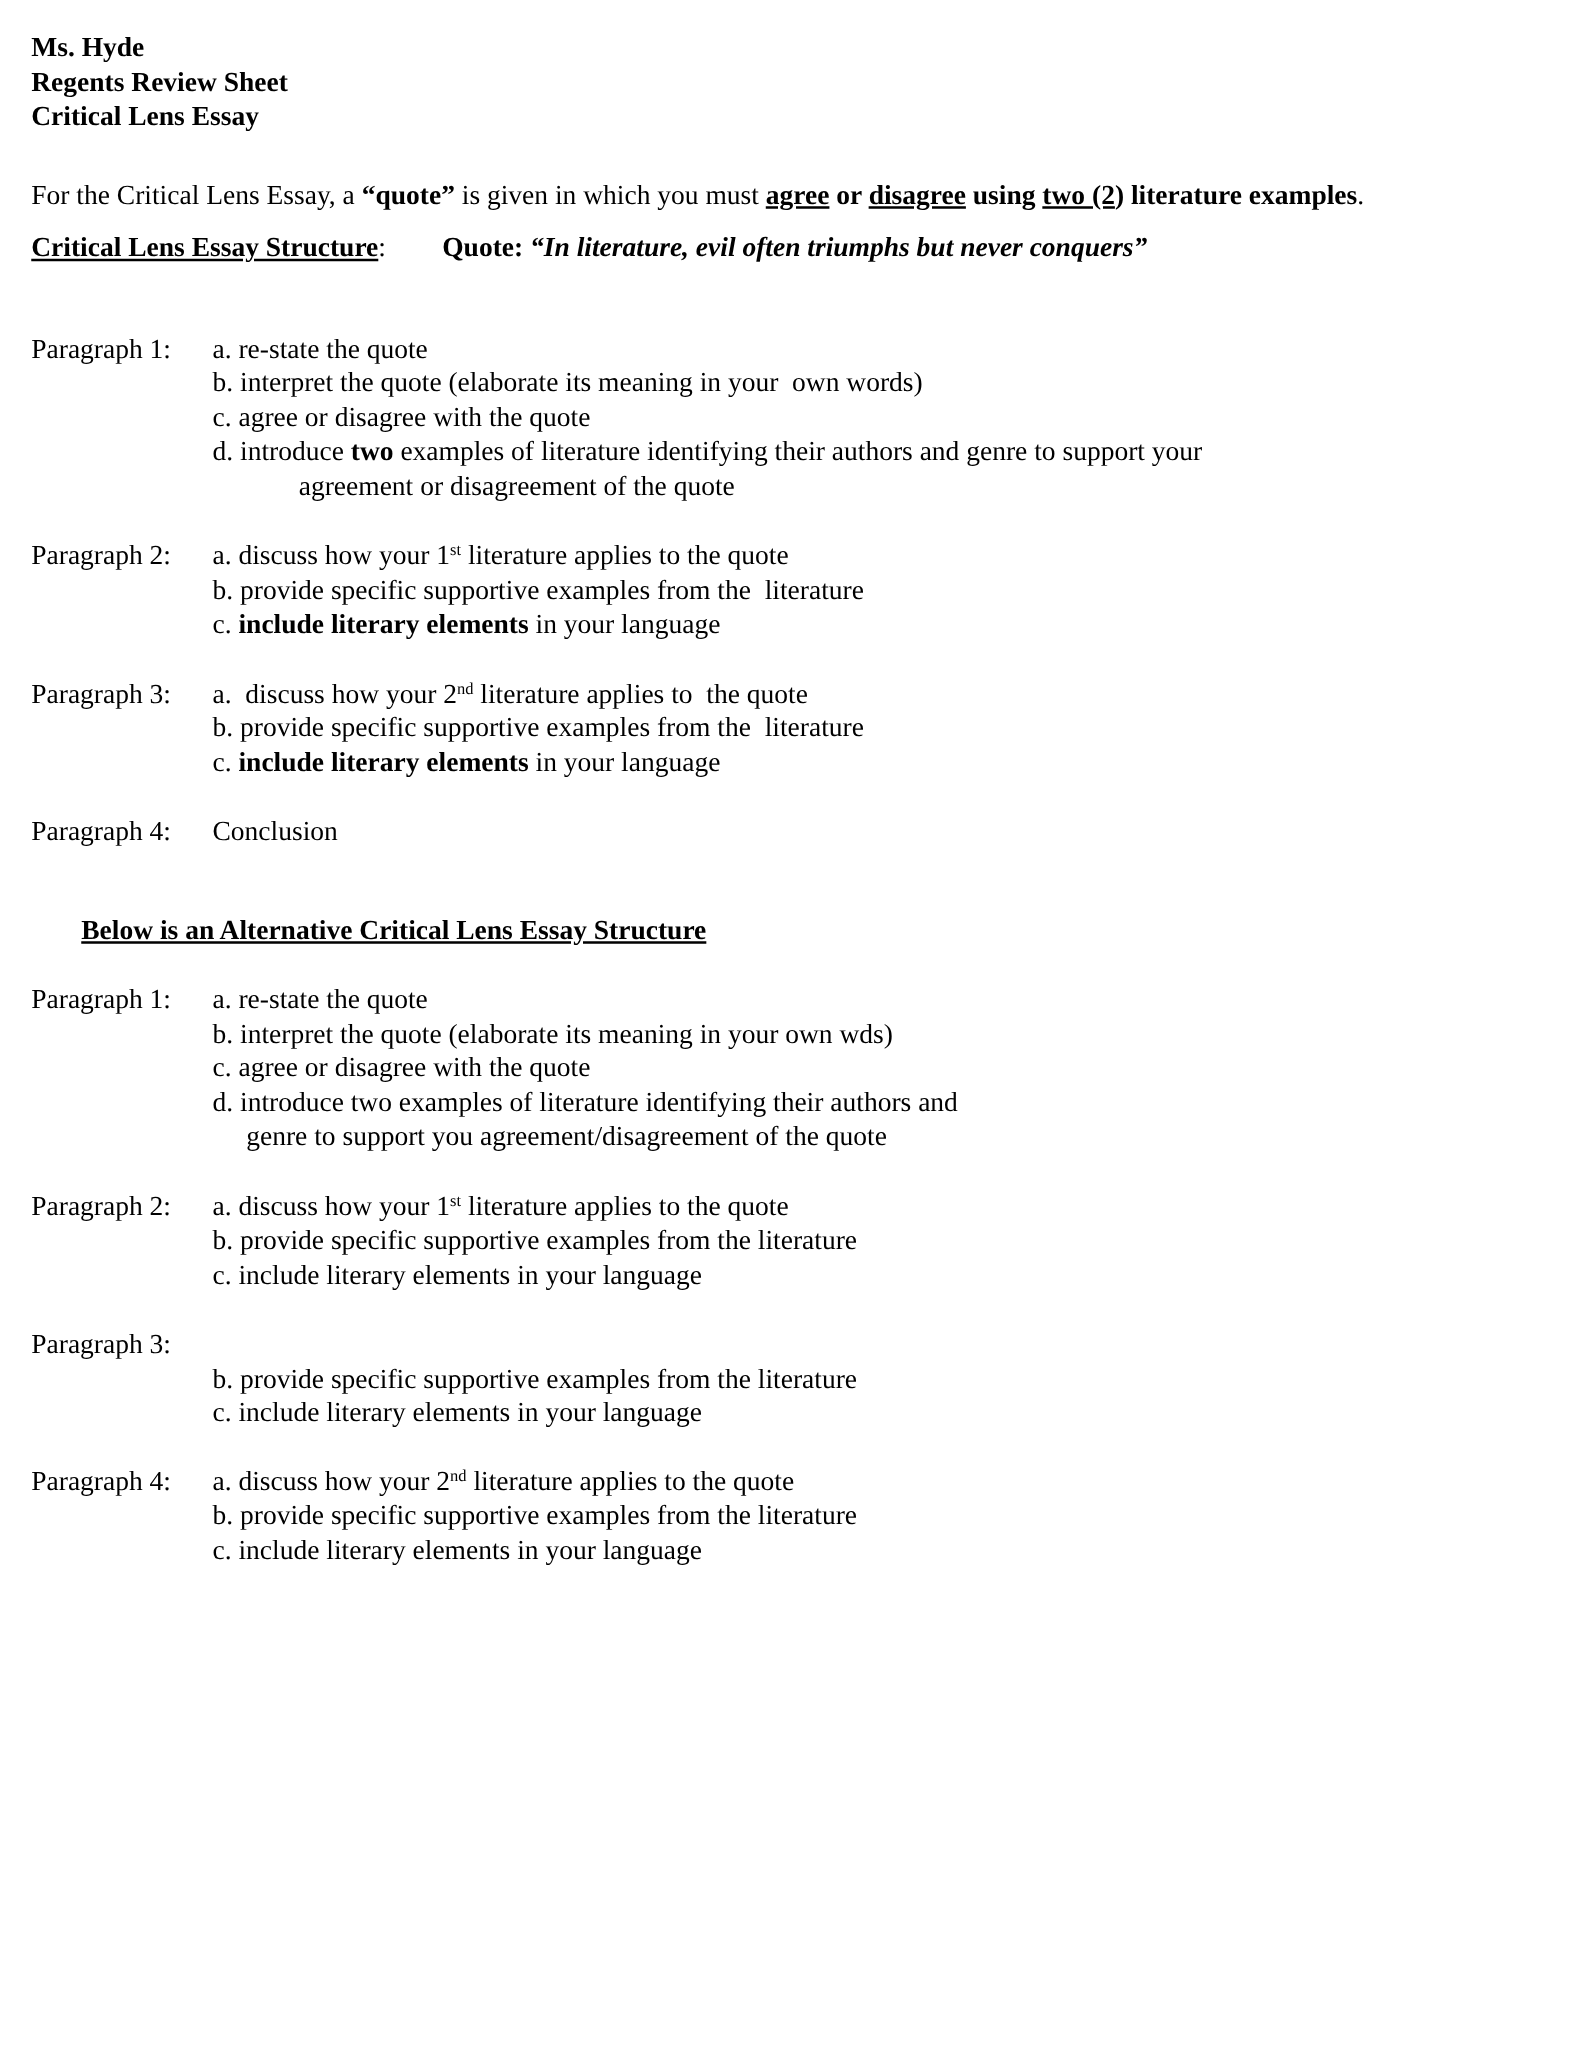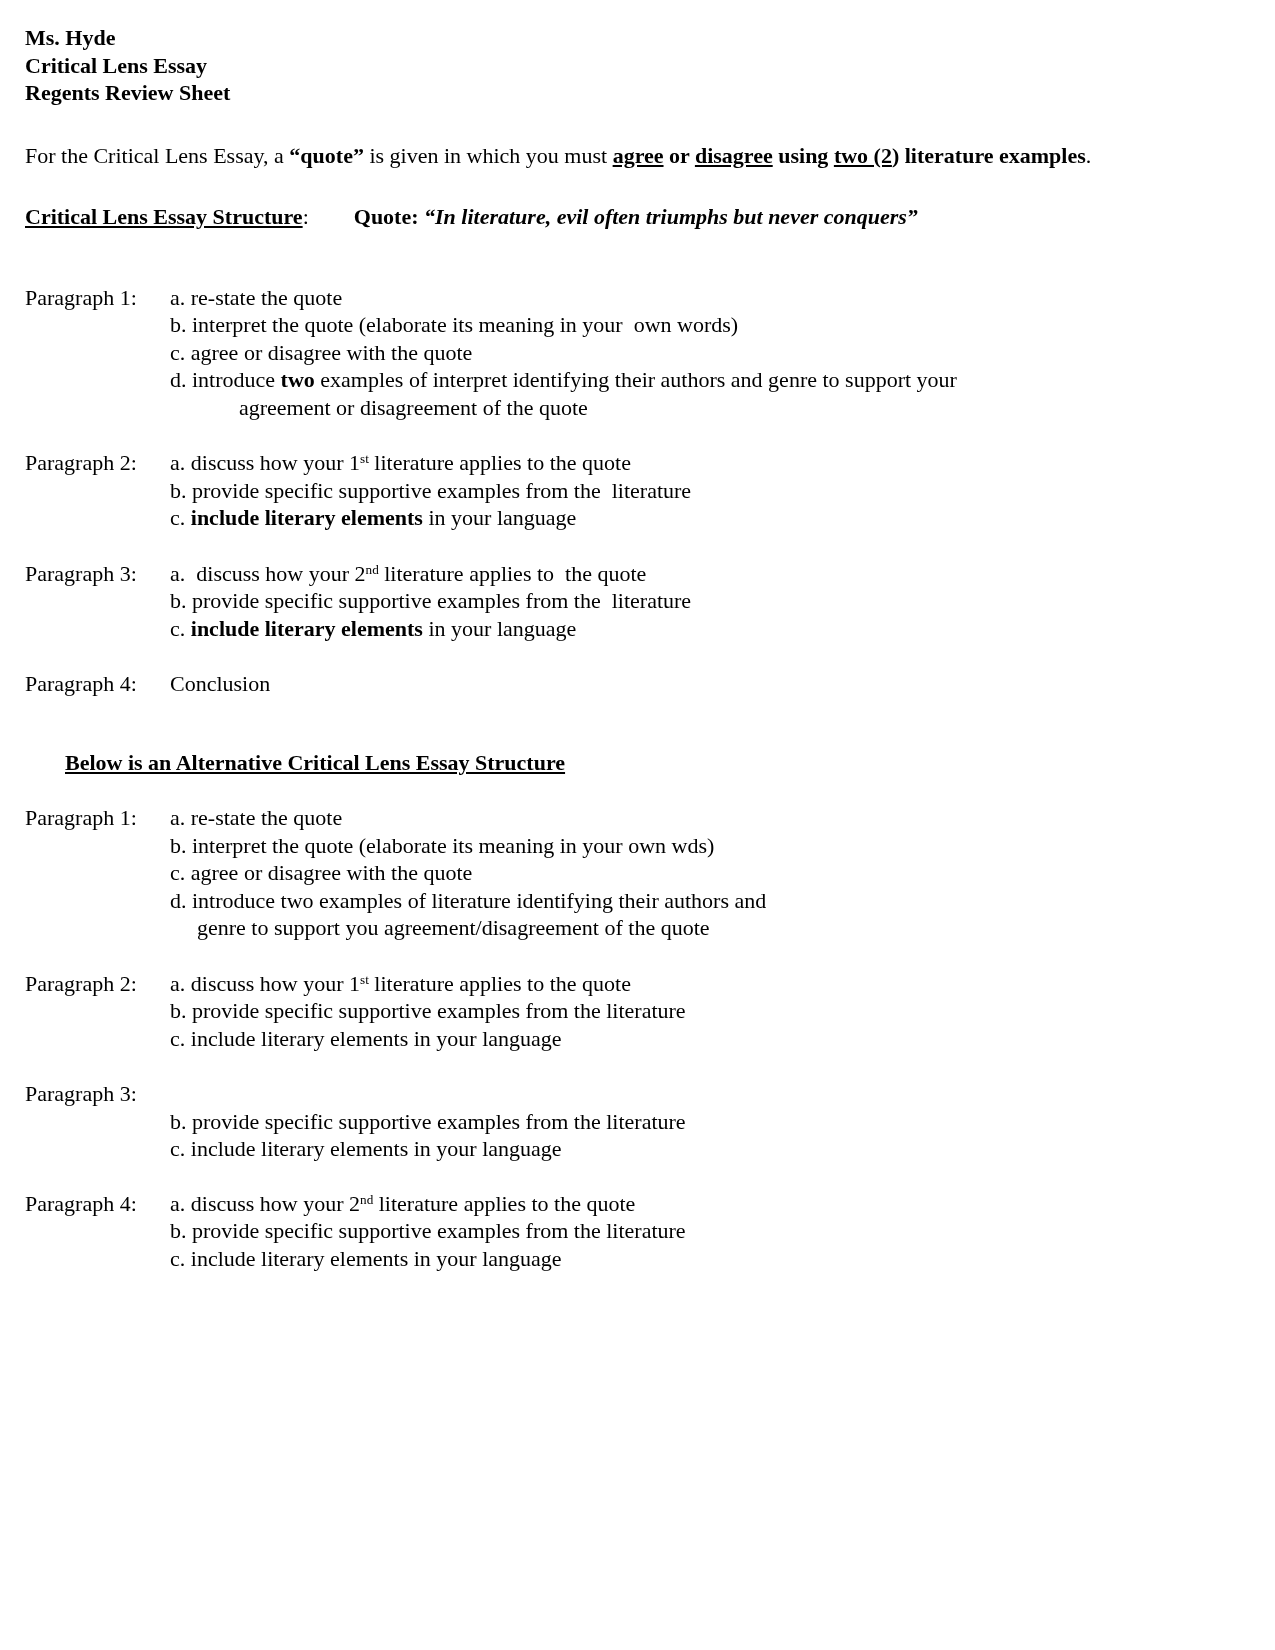--- a/index.html
+++ b/index.html
@@ -46,52 +46,52 @@
 </head>
 <body>
 
 <div class="page">
   <div>
       <div class="block">
         <div class="row">
           <span class="content"><span class="b">Ms. Hyde</span></span>
         </div>
         <div class="row">
+          <span class="content"><span class="b">Regents Review Sheet</span></span>
+        </div>
+        <div class="row">
           <span class="content"><span class="b">Critical Lens Essay</span></span>
         </div>
-        <div class="row">
-          <span class="content"><span class="b">Regents Review Sheet</span></span>
-        </div>
       </div>
       <div class="block" style="margin-top: 35px;">
         <div class="row">
           <span class="content"><span>For the Critical Lens Essay, a </span><span class="b">“quote”</span><span> is given in which you must </span><span class="b u">agree</span><span class="b"> or </span><span class="b u">disagree</span><span class="b"> using </span><span class="b u">two (2</span><span class="b">) literature examples</span><span>.</span></span>
         </div>
       </div>
-      <div class="block" style="margin-top: 34px;">
+      <div class="block" style="margin-top: 15px;">
         <div class="row">
           <span class="content"><span class="b u">Critical Lens Essay Structure</span><span>:</span><span class="gap" style="width: 45px;"></span><span class="b">Quote: </span><span class="b i">“In literature, evil often triumphs but never conquers”</span></span>
         </div>
       </div>
       <div class="block" style="margin-top: 53px;">
         <div class="row">
           <span class="label">Paragraph 1:</span>
           <span class="content"><span>a. re-state the quote</span></span>
         </div>
         <div class="row">
           <span class="label"></span>
           <span class="content"><span>b. interpret the quote (elaborate its meaning in your  own words)</span></span>
         </div>
         <div class="row">
           <span class="label"></span>
           <span class="content"><span>c. agree or disagree with the quote</span></span>
         </div>
         <div class="row">
           <span class="label"></span>
-          <span class="content"><span>d. introduce </span><span class="b">two</span><span> examples of interpret identifying their authors and genre to support your</span></span>
+          <span class="content"><span>d. introduce </span><span class="b">two</span><span> examples of literature identifying their authors and genre to support your</span></span>
         </div>
         <div class="row">
           <span class="label"></span>
           <span class="content" style="padding-left: 69px; text-align: right;"><span>agreement or disagreement of the quote</span></span>
         </div>
       </div>
       <div class="block" style="margin-top: 28px;">
         <div class="row">
           <span class="label">Paragraph 2:</span>
           <span class="content"><span>a. discuss how your 1</span><span class="sup">st</span><span> literature applies to the quote</span></span>

